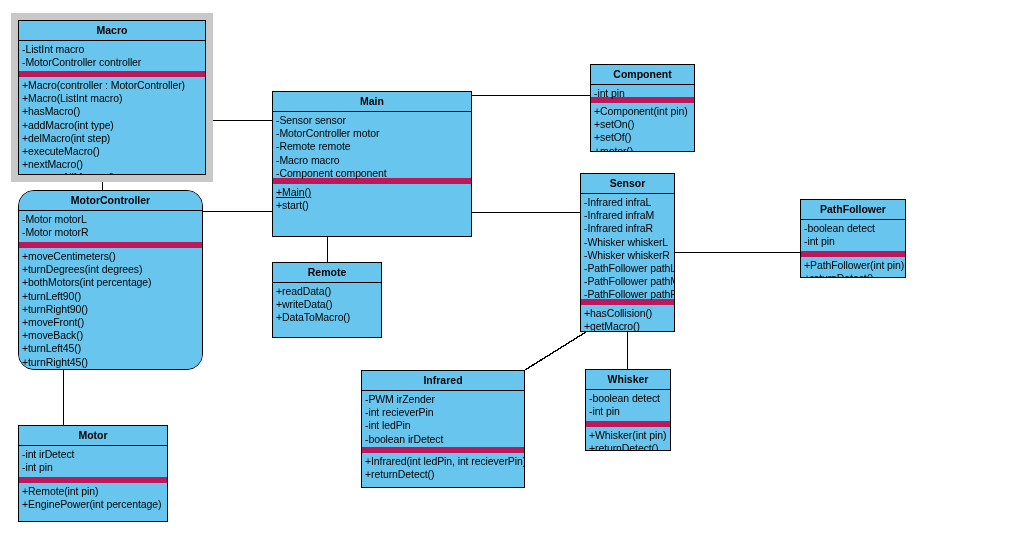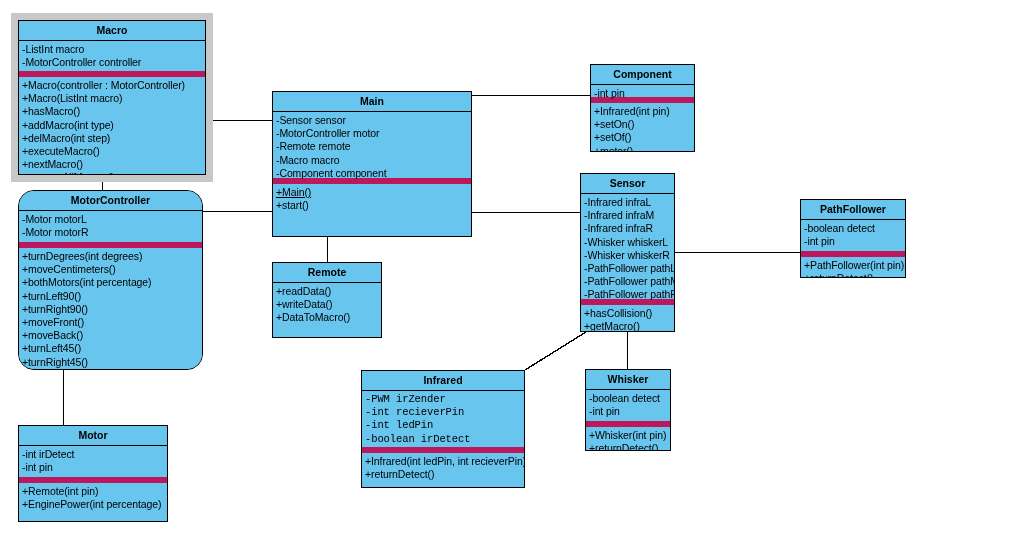--- a/index.html
+++ b/index.html
@@ -105,22 +105,22 @@
     </div>
   </div>
 
   <div class="uml-class" style="left:18px; top:190px; width:185px; height:180px;border-radius:16px;">
     <div class="cls-title">MotorController</div>
     <div class="cls-section bordered" style="height:37px;">
       <div class="cls-row">-Motor motorL</div>
       <div class="cls-row">-Motor motorR</div>
     </div>
     <div class="cls-section">
+      <div class="cls-row">+moveCentimeters()</div>
       <div class="cls-row">+turnDegrees(int degrees)</div>
-      <div class="cls-row">+moveCentimeters()</div>
       <div class="cls-row">+bothMotors(int percentage)</div>
       <div class="cls-row">+turnLeft90()</div>
       <div class="cls-row">+turnRight90()</div>
       <div class="cls-row">+moveFront()</div>
       <div class="cls-row">+moveBack()</div>
       <div class="cls-row">+turnLeft45()</div>
       <div class="cls-row">+turnRight45()</div>
     </div>
   </div>
 
@@ -159,21 +159,21 @@
       <div class="cls-row">+DataToMacro()</div>
     </div>
   </div>
 
   <div class="uml-class" style="left:590px; top:64px; width:105px; height:88px;">
     <div class="cls-title">Component</div>
     <div class="cls-section bordered" style="height:18px;">
       <div class="cls-row">-int pin</div>
     </div>
     <div class="cls-section">
-      <div class="cls-row">+Infrared(int pin)</div>
+      <div class="cls-row">+Component(int pin)</div>
       <div class="cls-row">+setOn()</div>
       <div class="cls-row">+setOf()</div>
       <div class="cls-row">+motor()</div>
     </div>
   </div>
 
   <div class="uml-class" style="left:580px; top:173px; width:95px; height:159px;">
     <div class="cls-title">Sensor</div>
     <div class="cls-section bordered" style="height:111px;">
       <div class="cls-row">-Infrared infraL</div>
@@ -198,21 +198,21 @@
       <div class="cls-row">-int pin</div>
     </div>
     <div class="cls-section">
       <div class="cls-row">+PathFollower(int pin)</div>
       <div class="cls-row">+returnDetect()</div>
     </div>
   </div>
 
   <div class="uml-class" style="left:361px; top:370px; width:164px; height:118px;">
     <div class="cls-title">Infrared</div>
-    <div class="cls-section bordered" style="height:62px;font-family:Liberation Mono, monospace;">
+    <div class="cls-section bordered" style="height:62px;">
       <div class="cls-row">-PWM irZender</div>
       <div class="cls-row">-int recieverPin</div>
       <div class="cls-row">-int ledPin</div>
       <div class="cls-row">-boolean irDetect</div>
     </div>
     <div class="cls-section">
       <div class="cls-row">+Infrared(int ledPin, int recieverPin)</div>
       <div class="cls-row">+returnDetect()</div>
     </div>
   </div>

